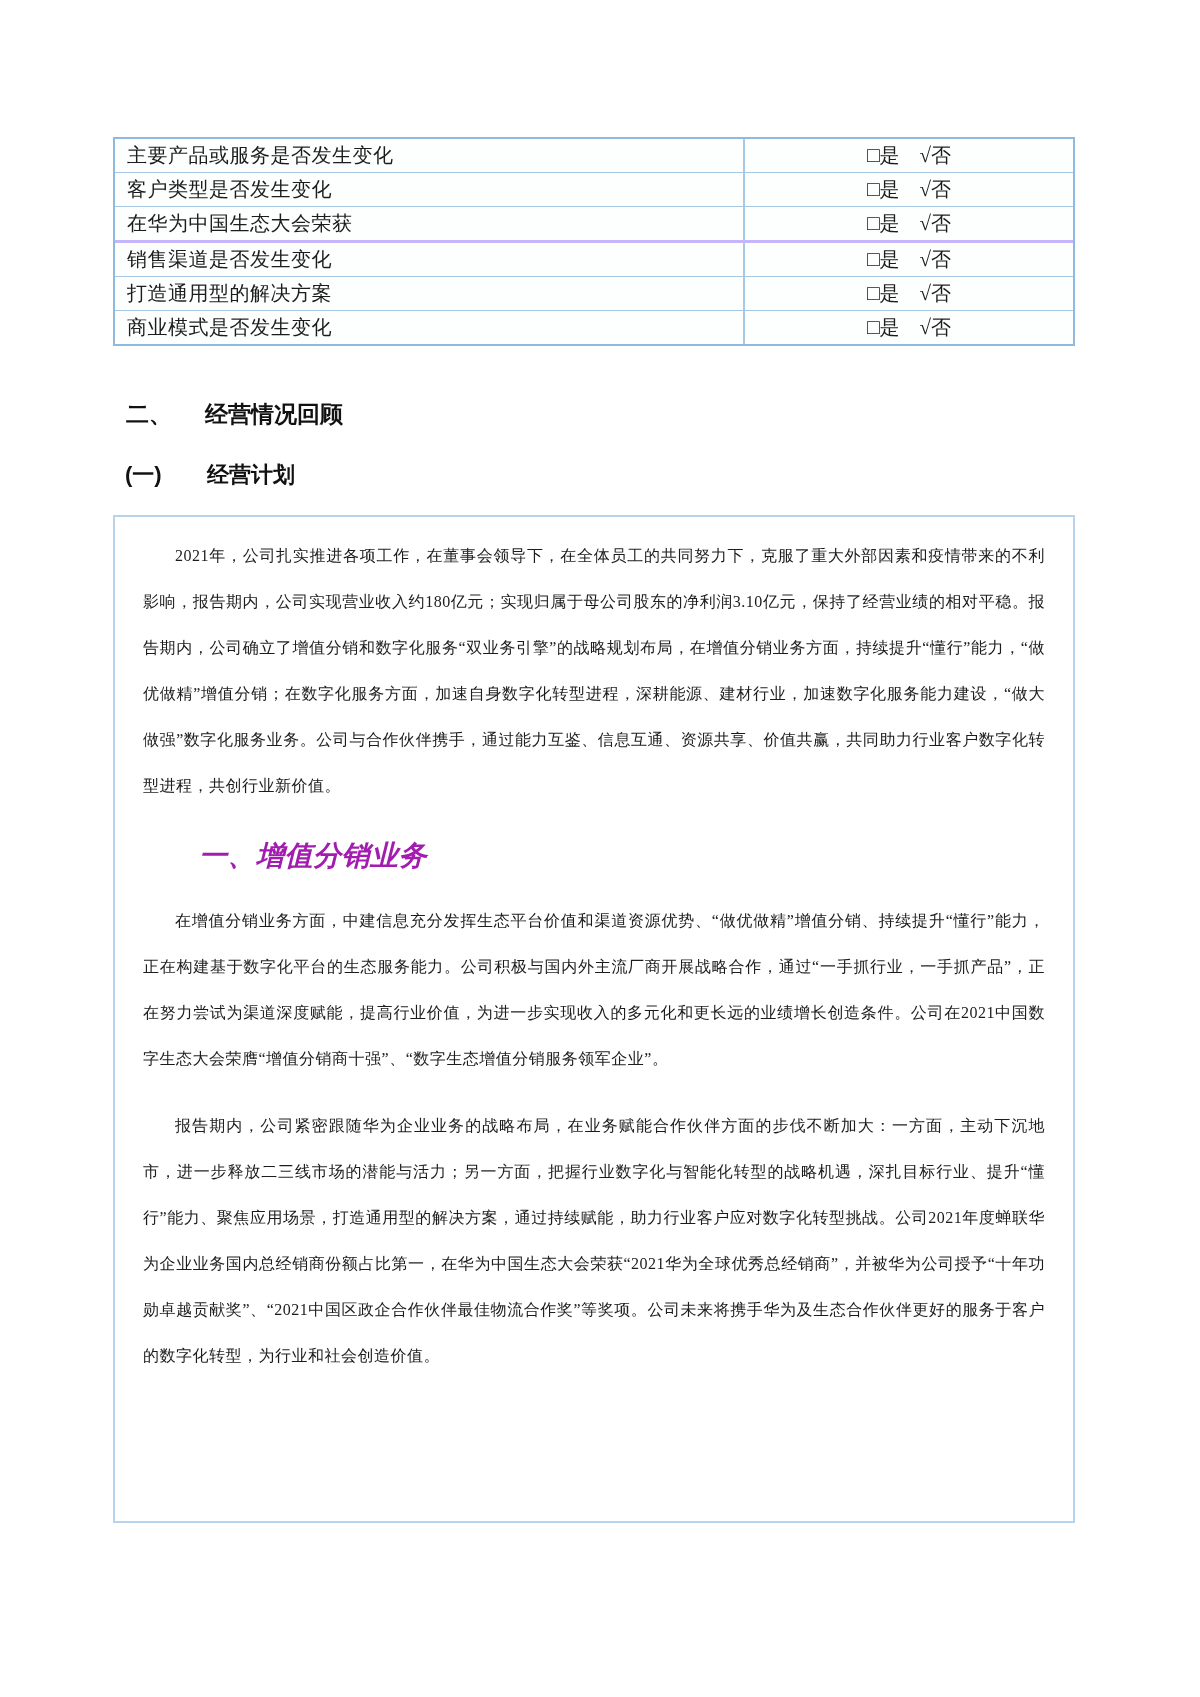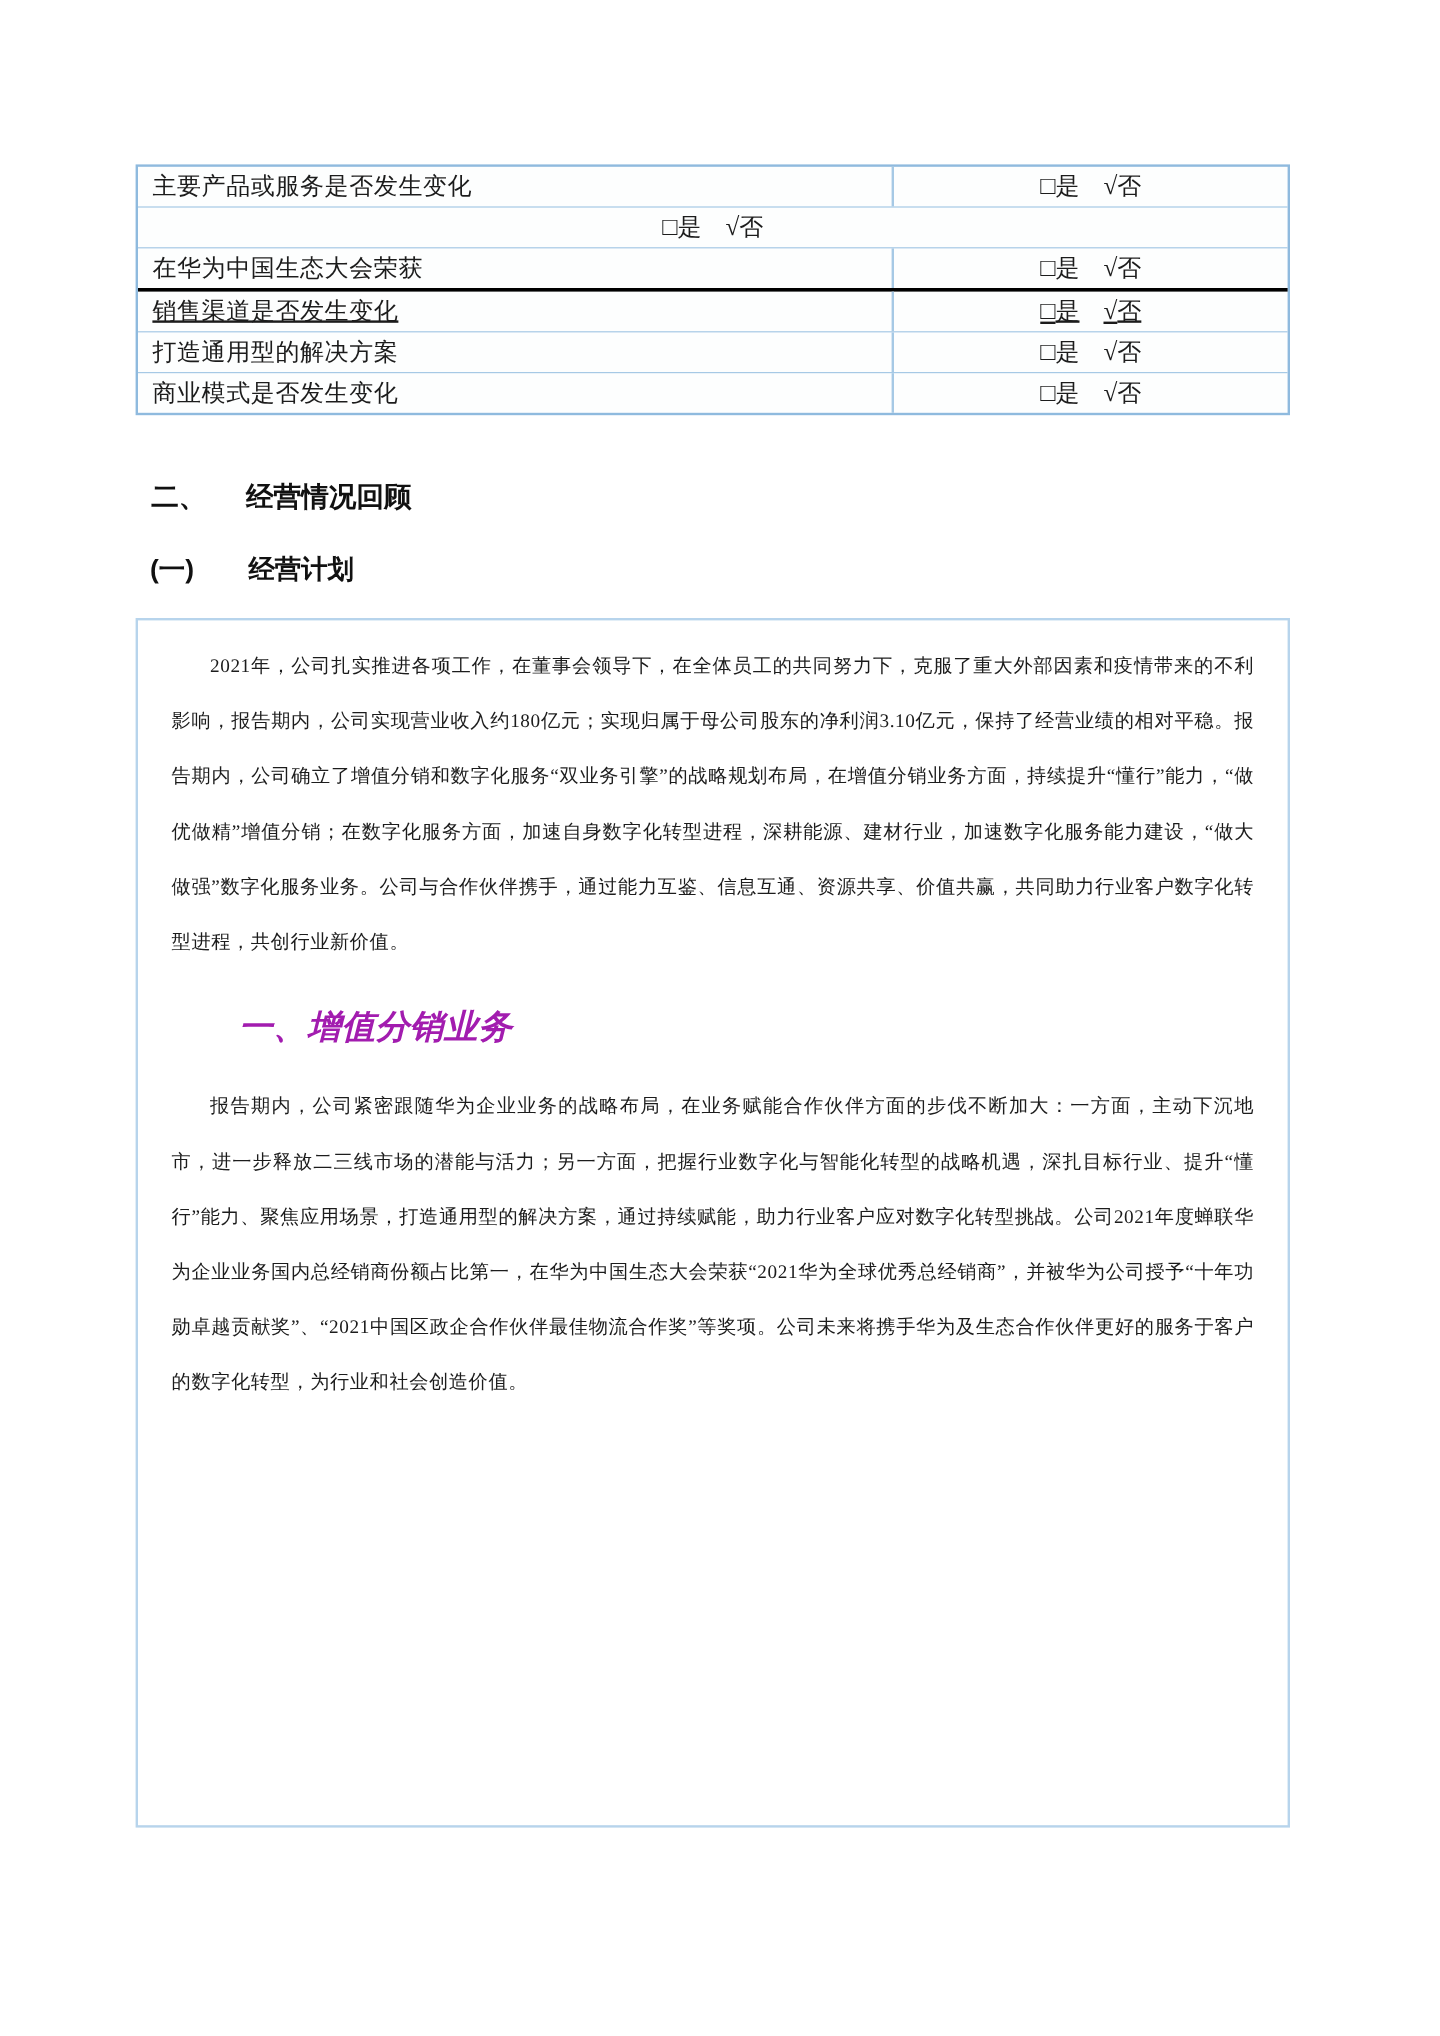--- a/index.html
+++ b/index.html
@@ -14,21 +14,21 @@
   }
   
   .qtable{
     position:absolute;left:113px;top:137px;width:962px;
     border:2px solid #8fbade;
     box-sizing:border-box;
     background:#fdfefe;
   }
   .trow{display:flex;height:33px;border-top:1px solid #a6c9e5;}
   .trow:first-child{border-top:none;}
-  .trow.thick{border-top:3px solid #000000;text-decoration:underline;}
+  .trow.thick{border-top:3px solid #c4b5fd;}
   .tcell{display:flex;align-items:center;box-sizing:border-box;}
   .tlabel{
     width:630px;padding-left:12px;
     border-right:2px solid #a6c9e5;
     font-size:20px;letter-spacing:.5px;
   }
   .tanswer{flex:1;justify-content:center;font-size:20px;}
   .tanswer .glyph{font-size:21px;}
   .tanswer .gap{display:inline-block;width:20px;}
   
@@ -84,20 +84,21 @@
       <div class="tcell tanswer">
         <span class="glyph">□</span>
           <span>是</span>
           <span class="gap"></span>
           <span class="glyph">√</span>
           <span>否</span>
       </div>
     </div>
 
     <div class="trow">
+      <div class="tcell tlabel">客户类型是否发生变化</div>
       <div class="tcell tanswer">
         <span class="glyph">□</span>
           <span>是</span>
           <span class="gap"></span>
           <span class="glyph">√</span>
           <span>否</span>
       </div>
     </div>
 
     <div class="trow">
@@ -150,18 +151,19 @@
     <span class="hnum">二、</span><span>经营情况回顾</span>
   </div>
 
   <div class="h2">
     <span class="hnum">(一)</span><span>经营计划</span>
   </div>
 
   <div class="textbox">
     <p>2021年，公司扎实推进各项工作，在董事会领导下，在全体员工的共同努力下，克服了重大外部因素和疫情带来的不利影响，报告期内，公司实现营业收入约180亿元；实现归属于母公司股东的净利润3.10亿元，保持了经营业绩的相对平稳。报告期内，公司确立了增值分销和数字化服务“双业务引擎”的战略规划布局，在增值分销业务方面，持续提升“懂行”能力，“做优做精”增值分销；在数字化服务方面，加速自身数字化转型进程，深耕能源、建材行业，加速数字化服务能力建设，“做大做强”数字化服务业务。公司与合作伙伴携手，通过能力互鉴、信息互通、资源共享、价值共赢，共同助力行业客户数字化转型进程，共创行业新价值。</p>
     <p class="sub">一、增值分销业务</p>
+    <p class="p2">在增值分销业务方面，中建信息充分发挥生态平台价值和渠道资源优势、“做优做精”增值分销、持续提升“懂行”能力，正在构建基于数字化平台的生态服务能力。公司积极与国内外主流厂商开展战略合作，通过“一手抓行业，一手抓产品”，正在努力尝试为渠道深度赋能，提高行业价值，为进一步实现收入的多元化和更长远的业绩增长创造条件。公司在2021中国数字生态大会荣膺“增值分销商十强”、“数字生态增值分销服务领军企业”。</p>
     <p class="p3">报告期内，公司紧密跟随华为企业业务的战略布局，在业务赋能合作伙伴方面的步伐不断加大：一方面，主动下沉地市，进一步释放二三线市场的潜能与活力；另一方面，把握行业数字化与智能化转型的战略机遇，深扎目标行业、提升“懂行”能力、聚焦应用场景，打造通用型的解决方案，通过持续赋能，助力行业客户应对数字化转型挑战。公司2021年度蝉联华为企业业务国内总经销商份额占比第一，在华为中国生态大会荣获“2021华为全球优秀总经销商”，并被华为公司授予“十年功勋卓越贡献奖”、“2021中国区政企合作伙伴最佳物流合作奖”等奖项。公司未来将携手华为及生态合作伙伴更好的服务于客户的数字化转型，为行业和社会创造价值。</p>
   </div>
 
   <div class="pagenum">16</div>
 
 </div>
 
 </body></html>

